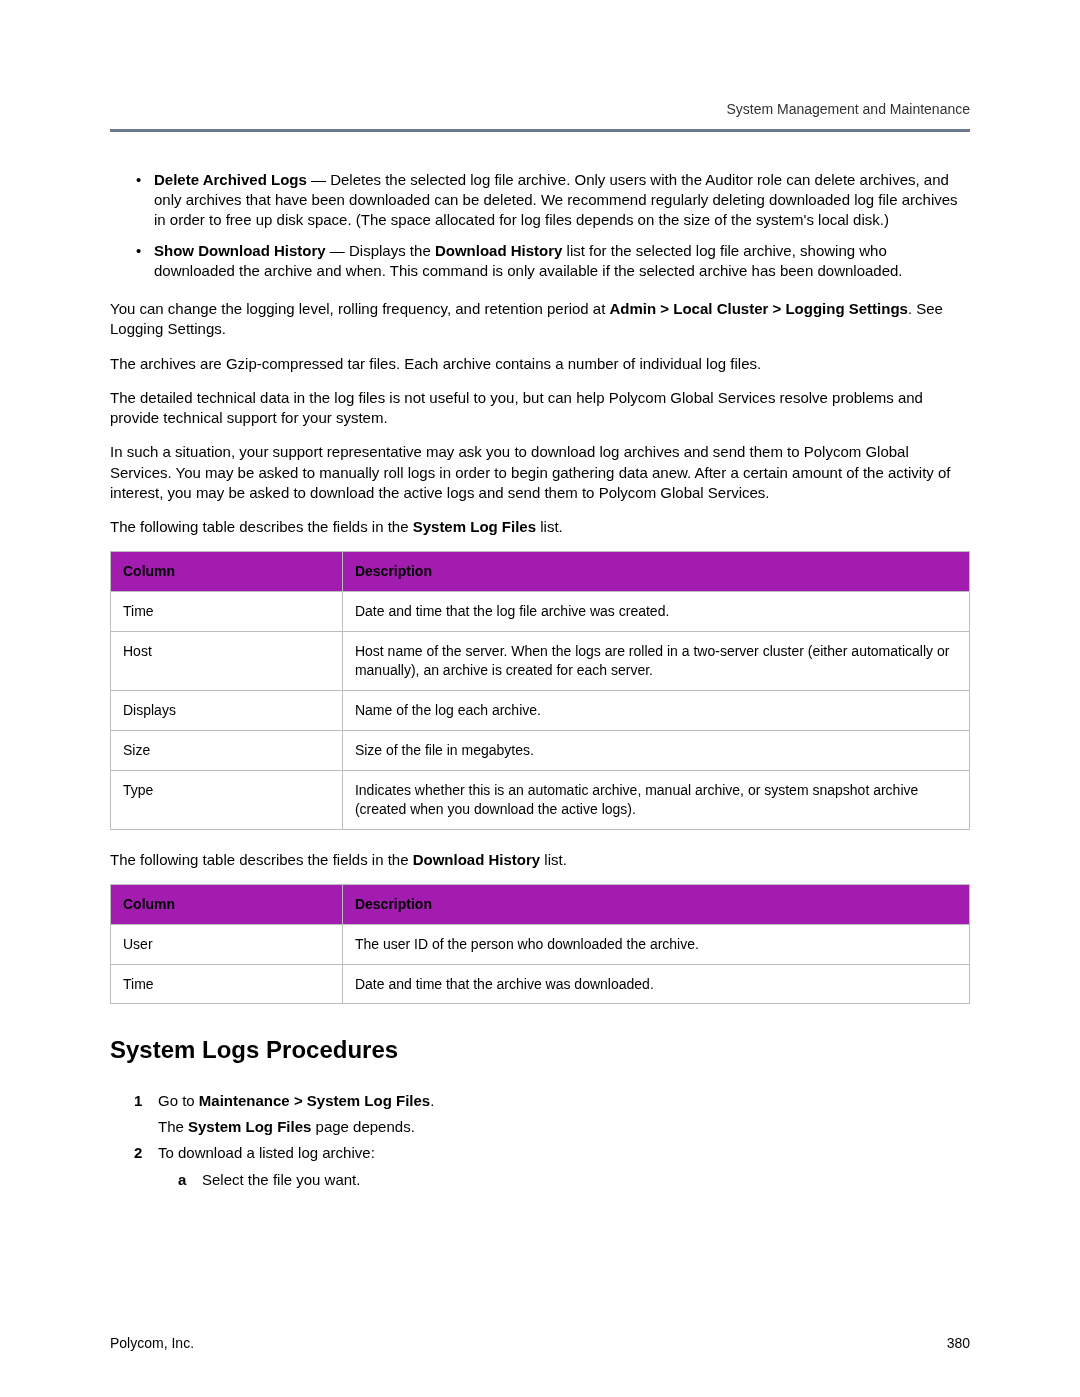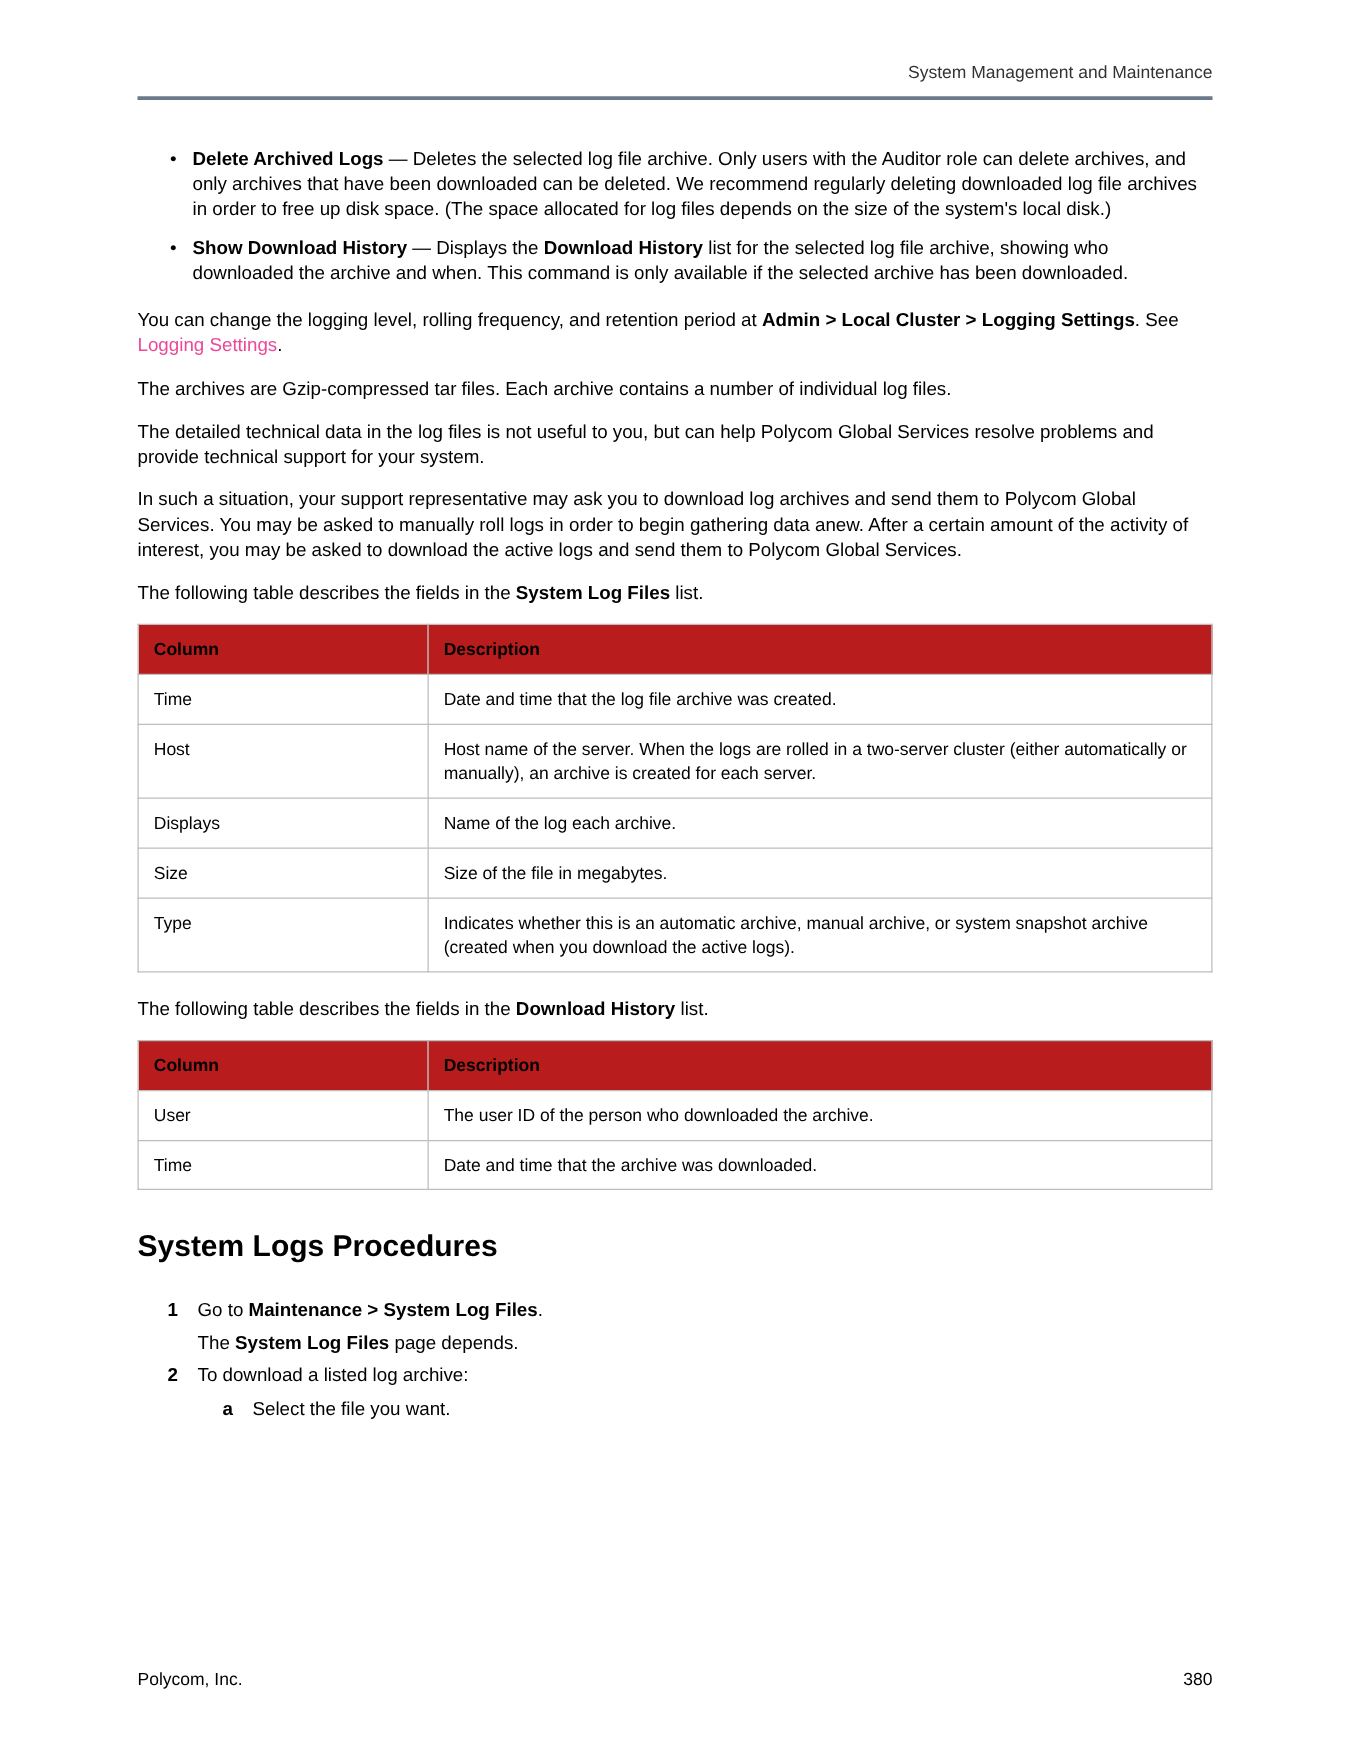--- a/index.html
+++ b/index.html
@@ -8,21 +8,21 @@
     background: #fff;
     font-family: Arial, Helvetica, sans-serif;
     color: #000;
     font-size: 15px;
     line-height: 1.35;
   }
   .page {
     width: 1080px;
     min-height: 1397px;
     margin: 0 auto;
-    padding: 48px 110px 40px 110px;
+    padding: 100px 110px 40px 110px;
     box-sizing: border-box;
     position: relative;
   }
   .header-line {
     text-align: right;
     font-size: 14px;
     color: #333;
     padding-bottom: 10px;
     border-bottom: 3px solid #6a7a8a;
     margin-bottom: 38px;
@@ -38,35 +38,35 @@
   }
   ul.bullets > li::before {
     content: "\2022";
     position: absolute;
     left: -18px;
     top: 0;
     font-size: 15px;
   }
   p { margin: 0 0 14px 0; }
   .bold { font-weight: bold; }
-  .link { color: #ec4899; }
+  .link { color: #000000; }
   table.desc {
     width: 100%;
     border-collapse: collapse;
     margin: 14px 0 20px 0;
     font-size: 14px;
   }
   table.desc th, table.desc td {
     border: 1px solid #bdbdbd;
     padding: 10px 12px;
     text-align: left;
     vertical-align: top;
   }
   table.desc th {
-    background: #b91c1c;
+    background: #a21caf;
     font-weight: bold;
   }
   table.desc th.col-a, table.desc td.col-a { width: 27%; }
   h2.section {
     font-size: 24px;
     font-weight: bold;
     margin: 30px 0 24px 0;
   }
   .subhead {
     font-size: 15px;

